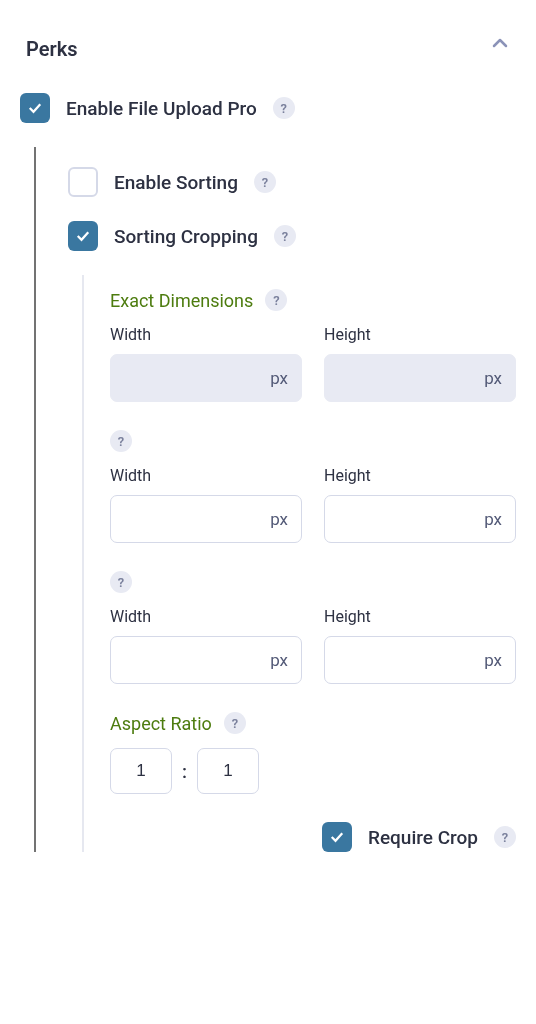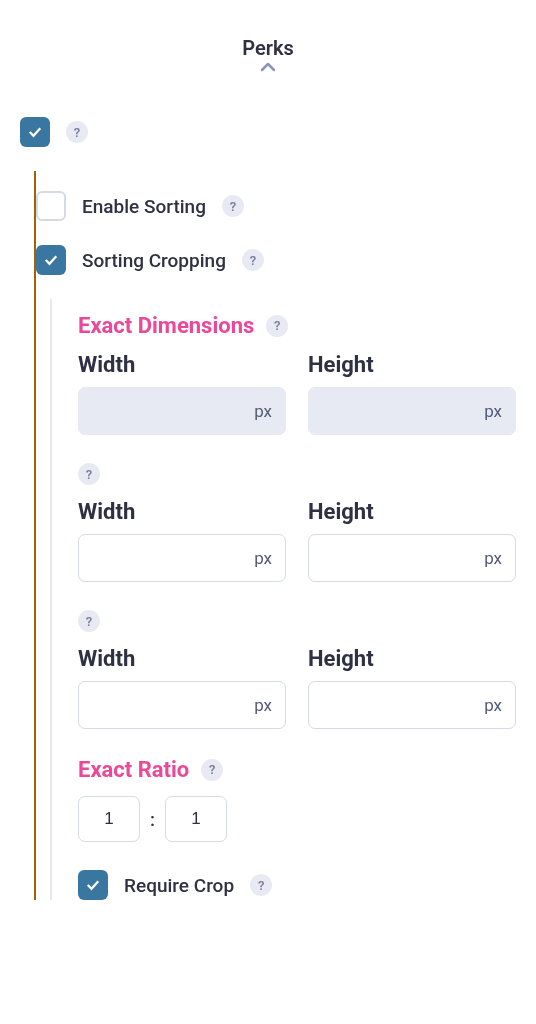--- a/index.html
+++ b/index.html
@@ -8,21 +8,20 @@
       background: #fff;
       width: 536px;
       padding: 16px 20px;
       color: #2d3142;
     }
     .section-header {
       display: flex;
       justify-content: space-between;
       align-items: center;
       padding: 20px 6px 32px 6px;
-      flex-direction: column;
     }
     .section-title {
       font-size: 20px;
       font-weight: 600;
       color: #2d3142;
     }
     .chevron {
       color: #8b93b8;
       font-size: 22px;
       transform: translateY(-2px);
@@ -71,53 +70,54 @@
       display: inline-flex;
       align-items: center;
       justify-content: center;
       font-size: 13px;
       font-weight: 600;
       cursor: pointer;
       flex-shrink: 0;
     }
     .indent-1 {
       margin-left: 14px;
-      border-left: 2px solid #a16207;
+      border-left: 2px solid #737373;
+      padding-left: 32px;
       padding-top: 20px;
     }
     .indent-2 {
       margin-left: 14px;
       border-left: 2px solid #e6e8f0;
       padding-left: 26px;
       padding-top: 14px;
     }
     .field-group {
       margin-bottom: 28px;
     }
     .group-header {
       display: flex;
       align-items: center;
       gap: 12px;
       margin-bottom: 14px;
     }
     .group-title {
-      font-size: 22px;
-      font-weight: 700;
-      color: #ec4899;
+      font-size: 18px;
+      font-weight: 400;
+      color: #4d7c0f;
     }
     .two-col {
       display: flex;
       gap: 22px;
     }
     .col {
       flex: 1;
     }
     .field-label {
-      font-size: 22px;
-      font-weight: 700;
+      font-size: 16px;
+      font-weight: 400;
       color: #2d3142;
       display: block;
       margin-bottom: 10px;
     }
     .input-wrap {
       position: relative;
     }
     .input-wrap input {
       width: 100%;
       height: 48px;
@@ -173,20 +173,21 @@
       </svg>
   </span>
 </div>
 
 <div class="checkbox-row">
   <span class="checkbox checked">
     <svg viewBox="0 0 24 24">
         <path d="M5 12 L10 17 L19 7"></path>
       </svg>
   </span>
+  <span class="checkbox-label">Enable File Upload Pro</span>
   <span class="help">?</span>
 </div>
 
 <div class="indent-1">
 
   <div class="checkbox-row">
     <span class="checkbox unchecked"></span>
     <span class="checkbox-label">Enable Sorting</span>
     <span class="help">?</span>
   </div>
@@ -265,31 +266,31 @@
           <div class="input-wrap">
             <input type="text" value="" style="">
             <span class="unit">px</span>
           </div>
         </div>
       </div>
     </div>
 
     <div class="field-group">
       <div class="group-header">
-        <span class="group-title">Exact Ratio</span>
+        <span class="group-title">Aspect Ratio</span>
         <span class="help">?</span>
       </div>
       <div class="ratio-row">
         <input type="text" value="1" style="">
         <span class="ratio-sep">:</span>
         <input type="text" value="1" style="">
       </div>
     </div>
 
-    <div class="checkbox-row" style="margin-bottom:16px;">
+    <div class="checkbox-row" style="margin-bottom:16px;justify-content:flex-end;">
       <span class="checkbox checked">
         <svg viewBox="0 0 24 24">
             <path d="M5 12 L10 17 L19 7"></path>
           </svg>
       </span>
       <span class="checkbox-label">Require Crop</span>
       <span class="help">?</span>
     </div>
 
   </div>

